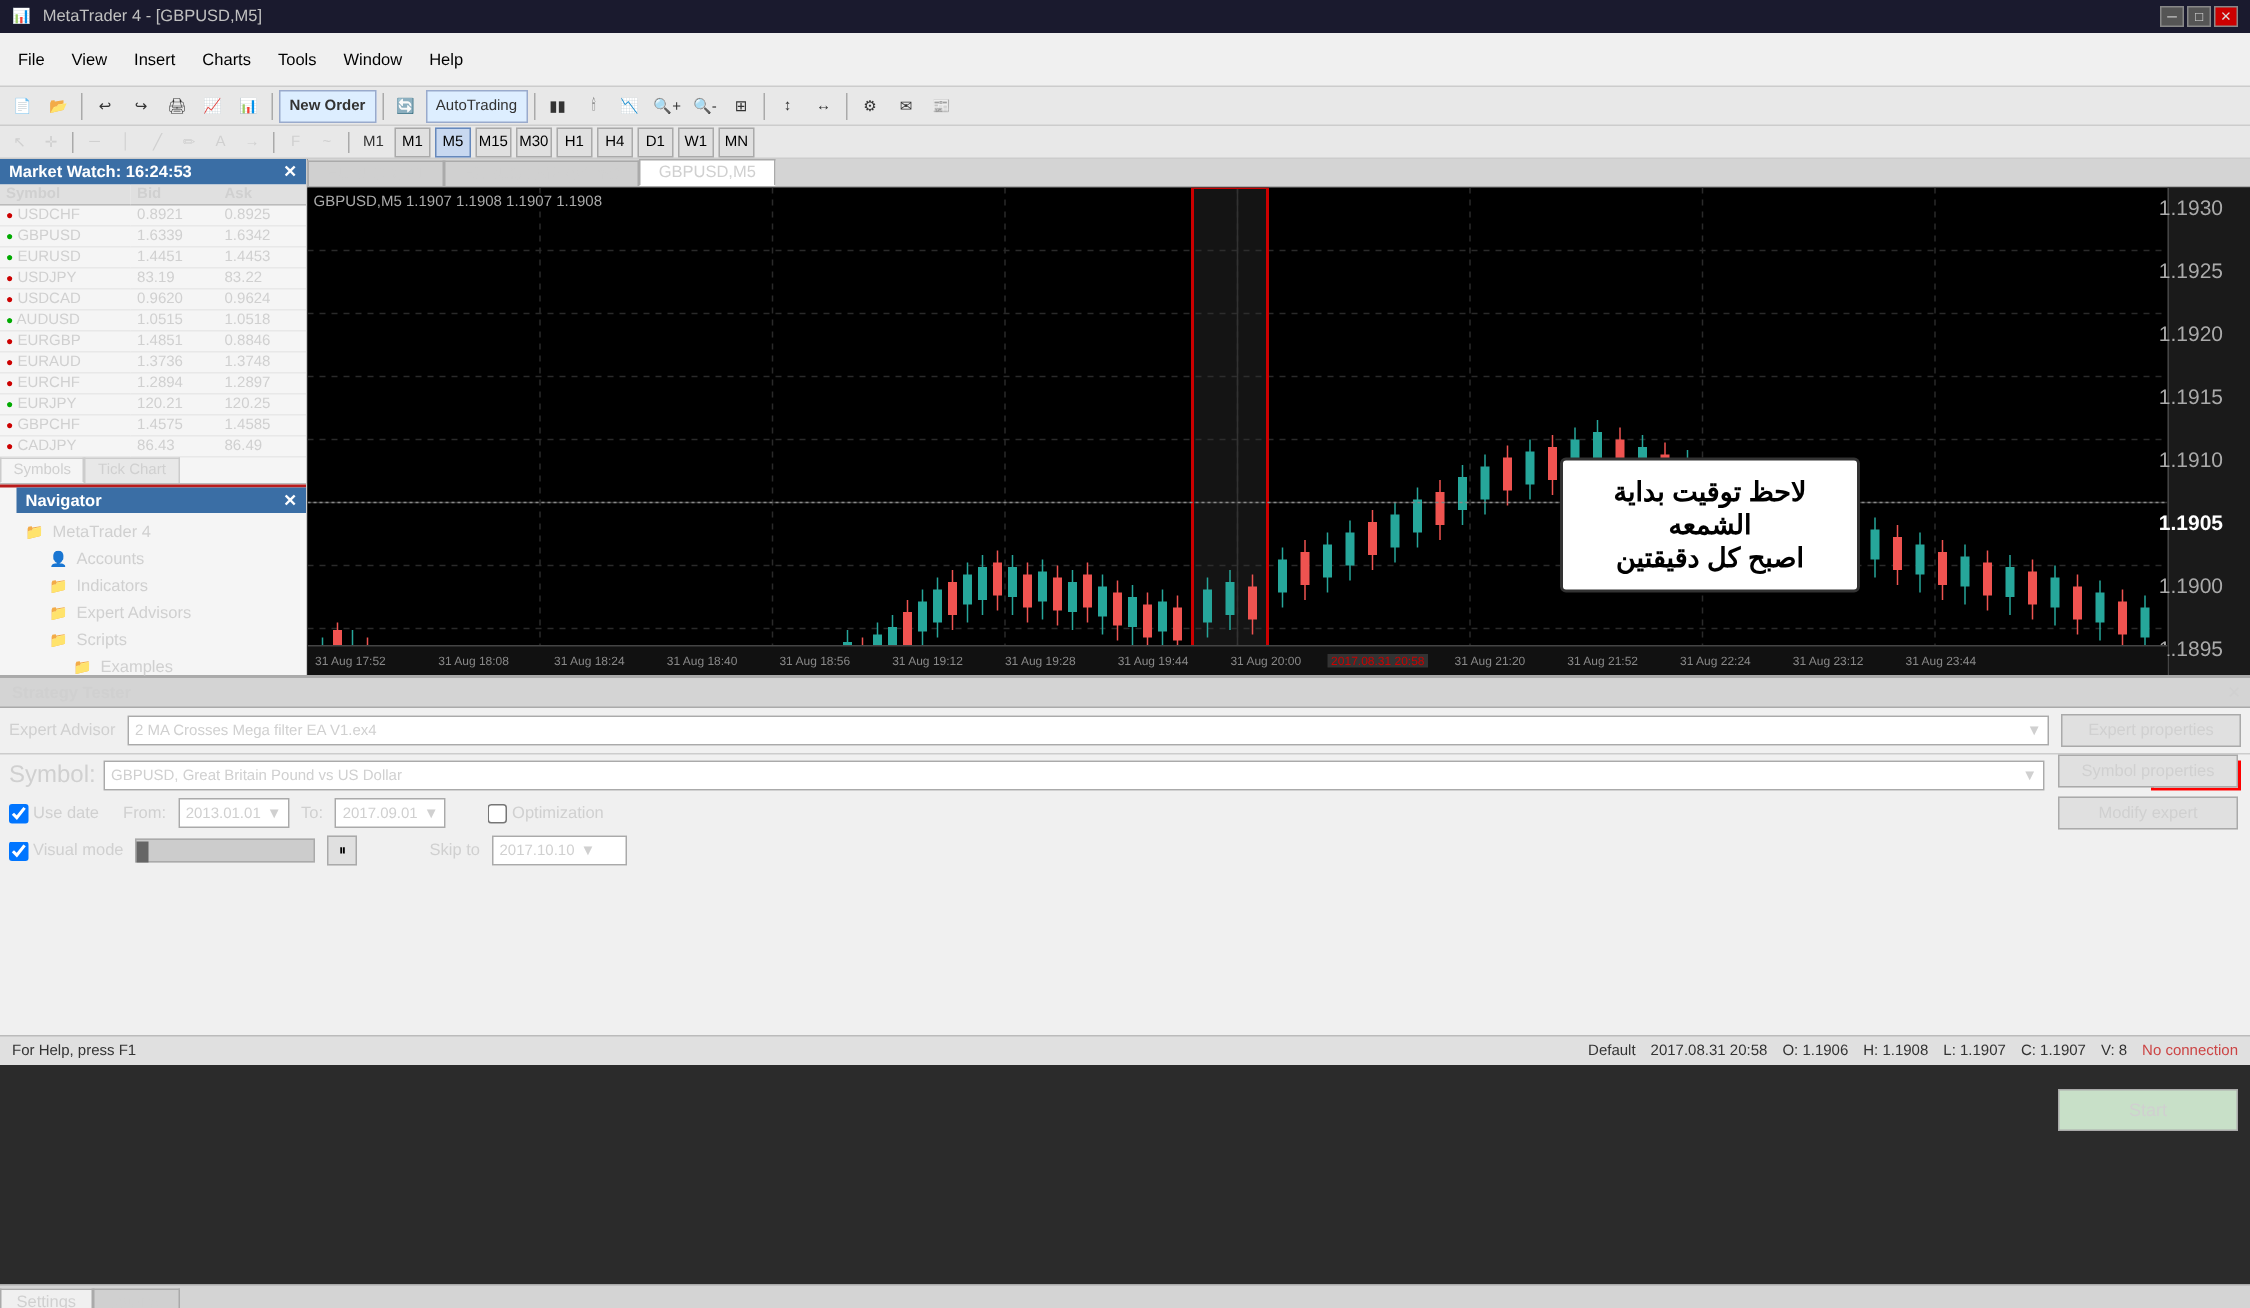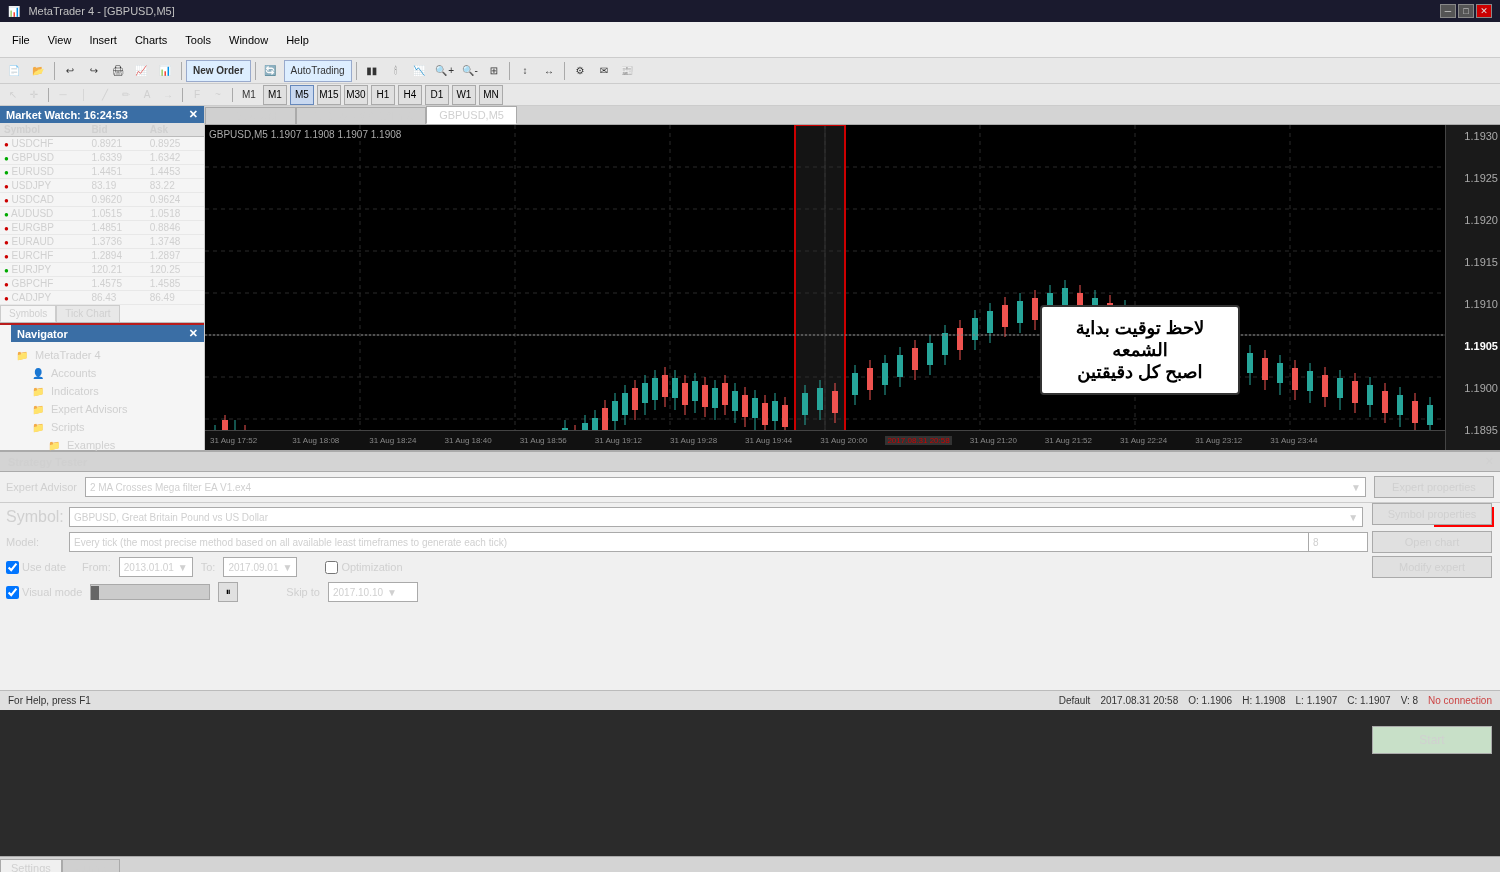--- a/index.html
+++ b/index.html
@@ -50,21 +50,21 @@
 
     
     .chart-area { flex: 1; display: flex; flex-direction: column; background: #000; }
     .chart-tabs { display: flex; background: #d4d4d4; border-bottom: 1px solid #aaa; align-items: flex-end; }
     .chart-tab { padding: 2px 12px; font-size: 11px; cursor: pointer; background: #d0d0d0; border: 1px solid #aaa; border-bottom: none; }
     .chart-tab.active { background: #fff; border-bottom: 1px solid #fff; }
     .chart-container { flex: 1; position: relative; background: #000; overflow: hidden; }
     .chart-title { position: absolute; top: 4px; left: 4px; color: #aaa; font-size: 10px; z-index: 2; }
     .chart-price-axis { position: absolute; right: 0; top: 0; bottom: 0; width: 55px; background: #1a1a1a; border-left: 1px solid #444; }
     .chart-time-axis { position: absolute; bottom: 0; left: 0; right: 55px; height: 20px; background: #111; border-top: 1px solid #444; font-size: 8px; color: #888; display: flex; align-items: center; overflow: hidden; }
-    .price-label { position: absolute; right: 2px; font-size: 11px; color: #aaa; margin-left: 18px; }
+    .price-label { position: absolute; right: 18px; font-size: 14px; color: #aaa; margin-left: 18px; }
 
     
     .chart-svg { position: absolute; top: 0; left: 0; right: 55px; bottom: 20px; }
 
     
     .annotation-box { position: absolute; background: white; border: 2px solid #333; padding: 10px 16px; font-size: 18px; font-weight: bold; color: #000; direction: rtl; text-align: center; z-index: 10; border-radius: 4px; }
 
     
     .bottom-panel { height: 240px; background: #f0f0f0; border-top: 2px solid #aaa; display: flex; flex-direction: column; }
     .bottom-tab { padding: 2px 10px; font-size: 11px; cursor: pointer; border: 1px solid #aaa; border-bottom: none; background: #d0d0d0; }
@@ -605,34 +605,20 @@
       <span style="font-size: 11px; margin-left: 20px;">Period:</span>
       <div class="period-box">
         <span>M5</span>
         <span style="margin-left: 4px; cursor: pointer;">▼</span>
       </div>
       <div style="position: absolute; right: 8px; top: 0px; display: flex; flex-direction: column; gap: 3px;">
         <div class="right-btn">Symbol properties</div>
       </div>
     </div>
 
-    <div style="display: flex; align-items: center; gap: 8px;">
-      <span style="width: 55px; font-size: 11px;">Model:</span>
-      <div style="flex: 1; height: 20px; border: 1px solid #aaa; background: #fff; display: flex; align-items: center; justify-content: space-between; padding: 0 4px; font-size: 10px; cursor: pointer; margin-right: 140px;">
-        <span style="white-space: nowrap; overflow: hidden; text-overflow: ellipsis;">Every tick (the most precise method based on all available least timeframes to generate each tick)</span>
-        <span>▼</span>
-      </div>
-      <span style="font-size: 11px; position: absolute; right: 148px;">Spread:</span>
-      <div style="position: absolute; right: 8px; display: flex; gap: 4px; align-items: center;">
-        <div class="spread-input">
-          <span>8</span>
-        </div>
-        <div class="right-btn">Open chart</div>
-      </div>
-    </div>
 
     <div style="display: flex; align-items: center; gap: 8px;">
       <label style="font-size: 11px; display: flex; align-items: center; gap: 3px;">
         <input type="checkbox" checked="" style="">
         <span>Use date</span>
       </label>
       <span style="font-size: 11px; margin-left: 8px;">From:</span>
       <div class="date-input">
         <span>2013.01.01</span>
         <span style="margin-left:4px;">▼</span>

